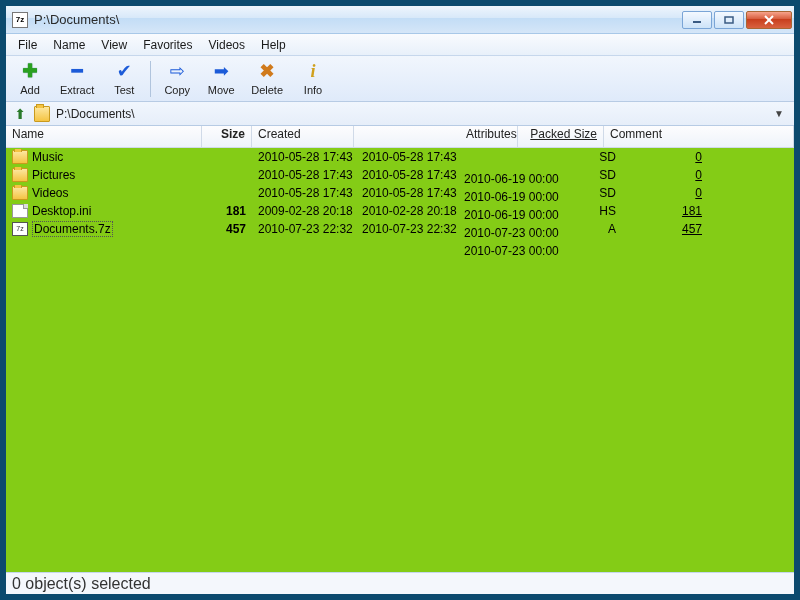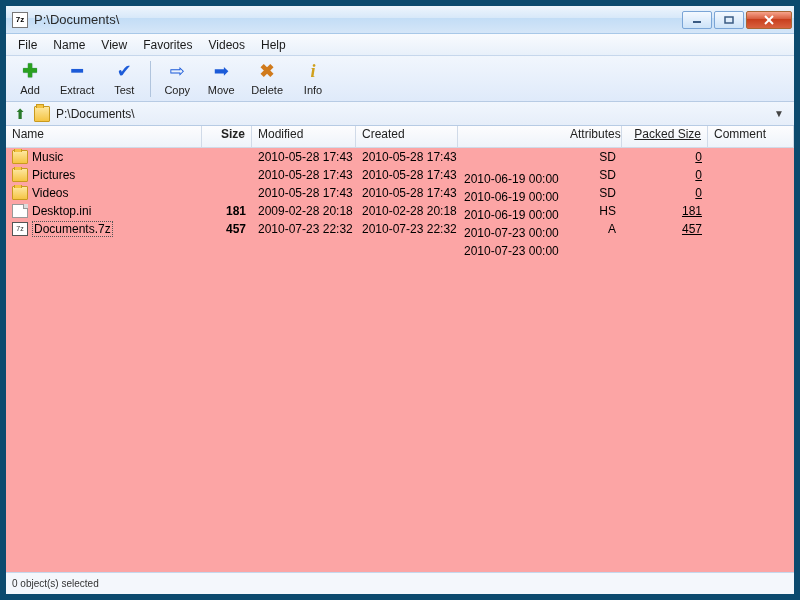--- a/index.html
+++ b/index.html
@@ -27,32 +27,32 @@
 .headers { height: 22px; background: linear-gradient(to bottom,#fdfdfe,#eef3fa); border-bottom: 1px solid #d0dae8; display: flex; font-size: 12px; color:#222; }
 .col { border-right: 1px solid #d0dae8; padding: 1px 6px; overflow: hidden; white-space: nowrap; }
 .c-name { width: 196px; }
 .c-size { width: 50px; text-align: right; font-weight: bold; }
 .c-mod { width: 104px; }
 .c-cre { width: 102px; }
 .c-acc { width: 106px; margin-top: 44px; }
 .c-attr { width: 58px; text-align: right; }
 .c-pack { width: 86px; text-align: right; text-decoration: underline; }
 .c-comm { flex:1; }
-.filelist { flex: 1; overflow: auto; background:#fca5a5; }
+.filelist { flex: 1; overflow: auto; background:#84cc16; }
 .row { display: flex; height: 18px; align-items: center; font-size: 12px; color:#000; }
 .row .col { border-right: none; padding: 1px 6px; }
 .row .c-name { display:flex; align-items:center; gap:4px; }
 .row .ic { width:16px; height:14px; display:inline-block; flex-shrink:0; }
 .ic-folder { background: linear-gradient(to bottom,#fde7a1,#f5c443); border:1px solid #c99a1e; border-radius:1px; position:relative; }
 .ic-folder::before { content:""; position:absolute; top:-3px; left:1px; width:6px; height:3px; background:#f5c443; border:1px solid #c99a1e; border-bottom:none; }
 .ic-file { background:#fff; border:1px solid #999; position:relative; }
 .ic-file::after { content:""; position:absolute; top:-1px; right:-1px; width:4px; height:4px; background:#ddd; border-left:1px solid #999; border-bottom:1px solid #999; }
 .ic-7z { background:#fff; border:1px solid #555; font-size:7px; line-height:12px; text-align:center; color:#333; }
 .sel-box { border:1px dotted #555; padding:0 1px; }
-.statusbar { height: 22px; border-top: 1px solid #c6d7ec; background:#f4f7fc; display:flex; align-items:center; padding:0 6px; font-size:10px; color:#333; }
+.statusbar { height: 22px; border-top: 1px solid #c6d7ec; background:#f4f7fc; display:flex; align-items:center; padding:0 6px; font-size:16px; color:#333; }
 .plus { color:#2aa020; font-weight:bold; text-shadow:0 0 1px #063; }
 .minus { color:#1c5bd8; font-weight:bold; }
 .chk { color:#1c5bd8; }
 .arr-r { color:#1c5bd8; }
 .x-del { color:#d07a1c; font-weight:bold; }
 .info-i { color:#d0a01c; font-weight:bold; font-family:serif; font-style:italic; }
 </style>
 </head>
 <body>
 
@@ -129,21 +129,20 @@
   <div class="addressbar">
     <span class="up-ic">⬆</span>
     <span class="ic ic-folder fld-ic"></span>
     <span class="path">P:\Documents\</span>
     <span class="dd">▼</span>
   </div>
 
   <div class="headers">
     <div class="col c-name">Name</div>
     <div class="col c-size">Size</div>
-    <div class="col c-mod">Modified</div>
     <div class="col c-cre">Created</div>
     <div class="col c-acc">Accessed</div>
     <div class="col c-attr">Attributes</div>
     <div class="col c-pack">Packed Size</div>
     <div class="col c-comm">Comment</div>
   </div>
 
   <div class="filelist" id="filelist">
       <div class="row">
         <div class="col c-name">

